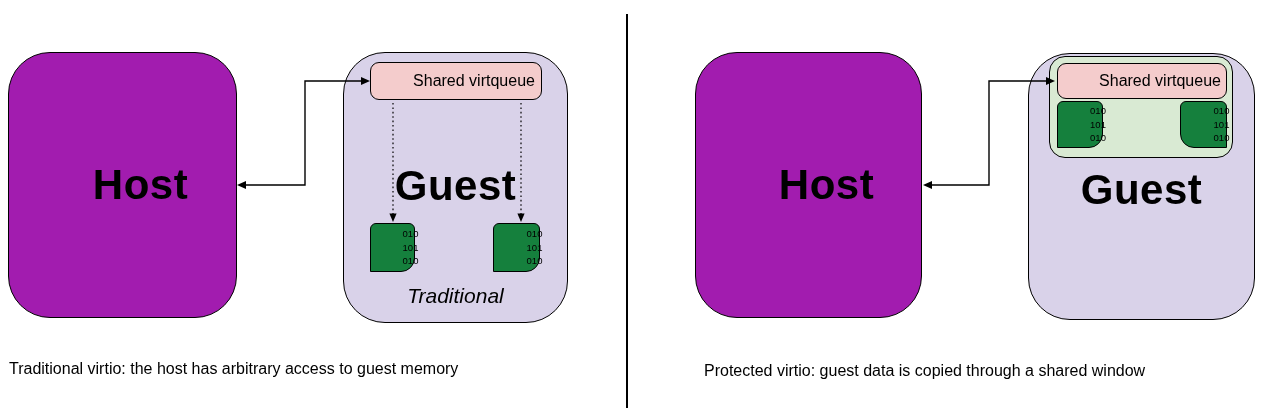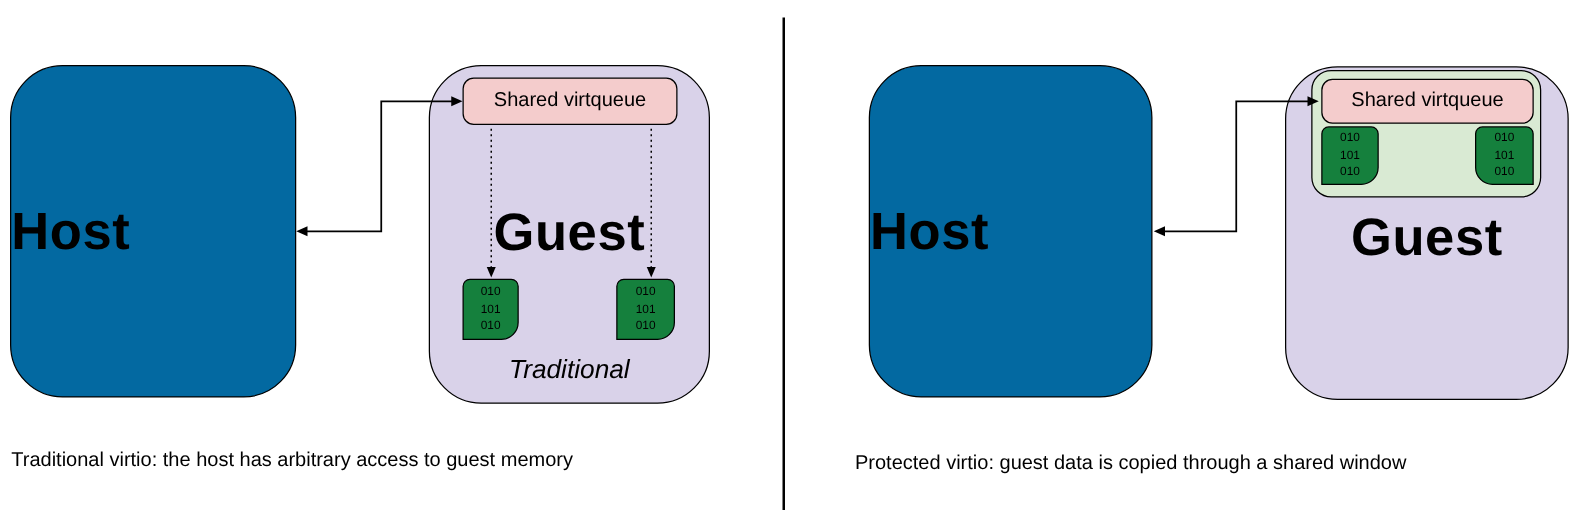--- a/index.html
+++ b/index.html
@@ -7,25 +7,26 @@
     position:relative;
     width:1266px;height:408px;
     background:#ffffff;
     font-family:"Liberation Sans", sans-serif;
     overflow:hidden;
   }
   .box{
     position:absolute;
     box-sizing:border-box;
     border:1.4px solid #000000;
+    padding-left:36px;
   }
   .host{
-    background:#0369a1;
+    background:#a21caf;
     border-radius:42px;
-    display:flex;align-items:center;
+    display:flex;align-items:center;justify-content:center;
   }
   .guest{
     background:#d9d2e9;
     border-radius:42px;
   }
   .big-label{
     position:absolute;
     text-align:center;
     font-size:42px;
     font-weight:bold;
@@ -132,21 +133,21 @@
 010</span>
   </div>
   <div class="box desc desc-left-round" style="left:1180px;top:101px;width:47px;height:47px;">
     <span>010
 101
 010</span>
   </div>
 
   <div class="big-label" style="left:1028px;top:166px;width:227px;">Guest</div>
 
-  <div class="caption" style="left:684px;top:362px;">Protected virtio: guest data is copied through a shared window</div>
+  <div class="caption" style="left:704px;top:362px;">Protected virtio: guest data is copied through a shared window</div>
 
   <svg class="overlay" viewBox="0 0 1266 408" xmlns="http://www.w3.org/2000/svg">
 
     <g stroke="#000000" stroke-width="1.4" fill="none">
       <polyline points="245,185 305,185 305,81 362,81"></polyline>
       <polygon points="370,81 361,77 361,85" fill="#000000" stroke="none"></polygon>
       <polygon points="237,185 246,181 246,189" fill="#000000" stroke="none"></polygon>
     </g>
 
     <g>

